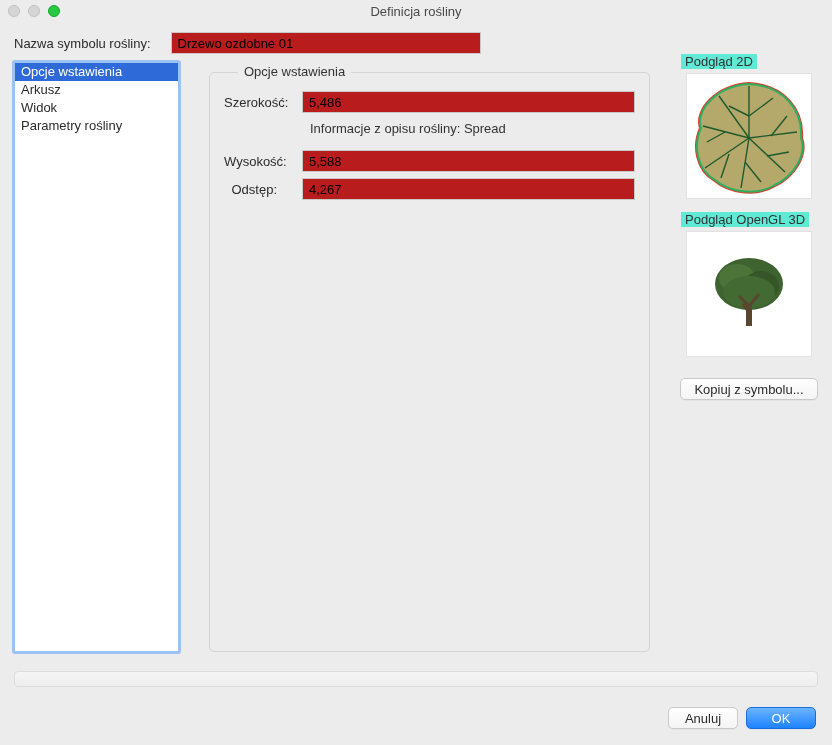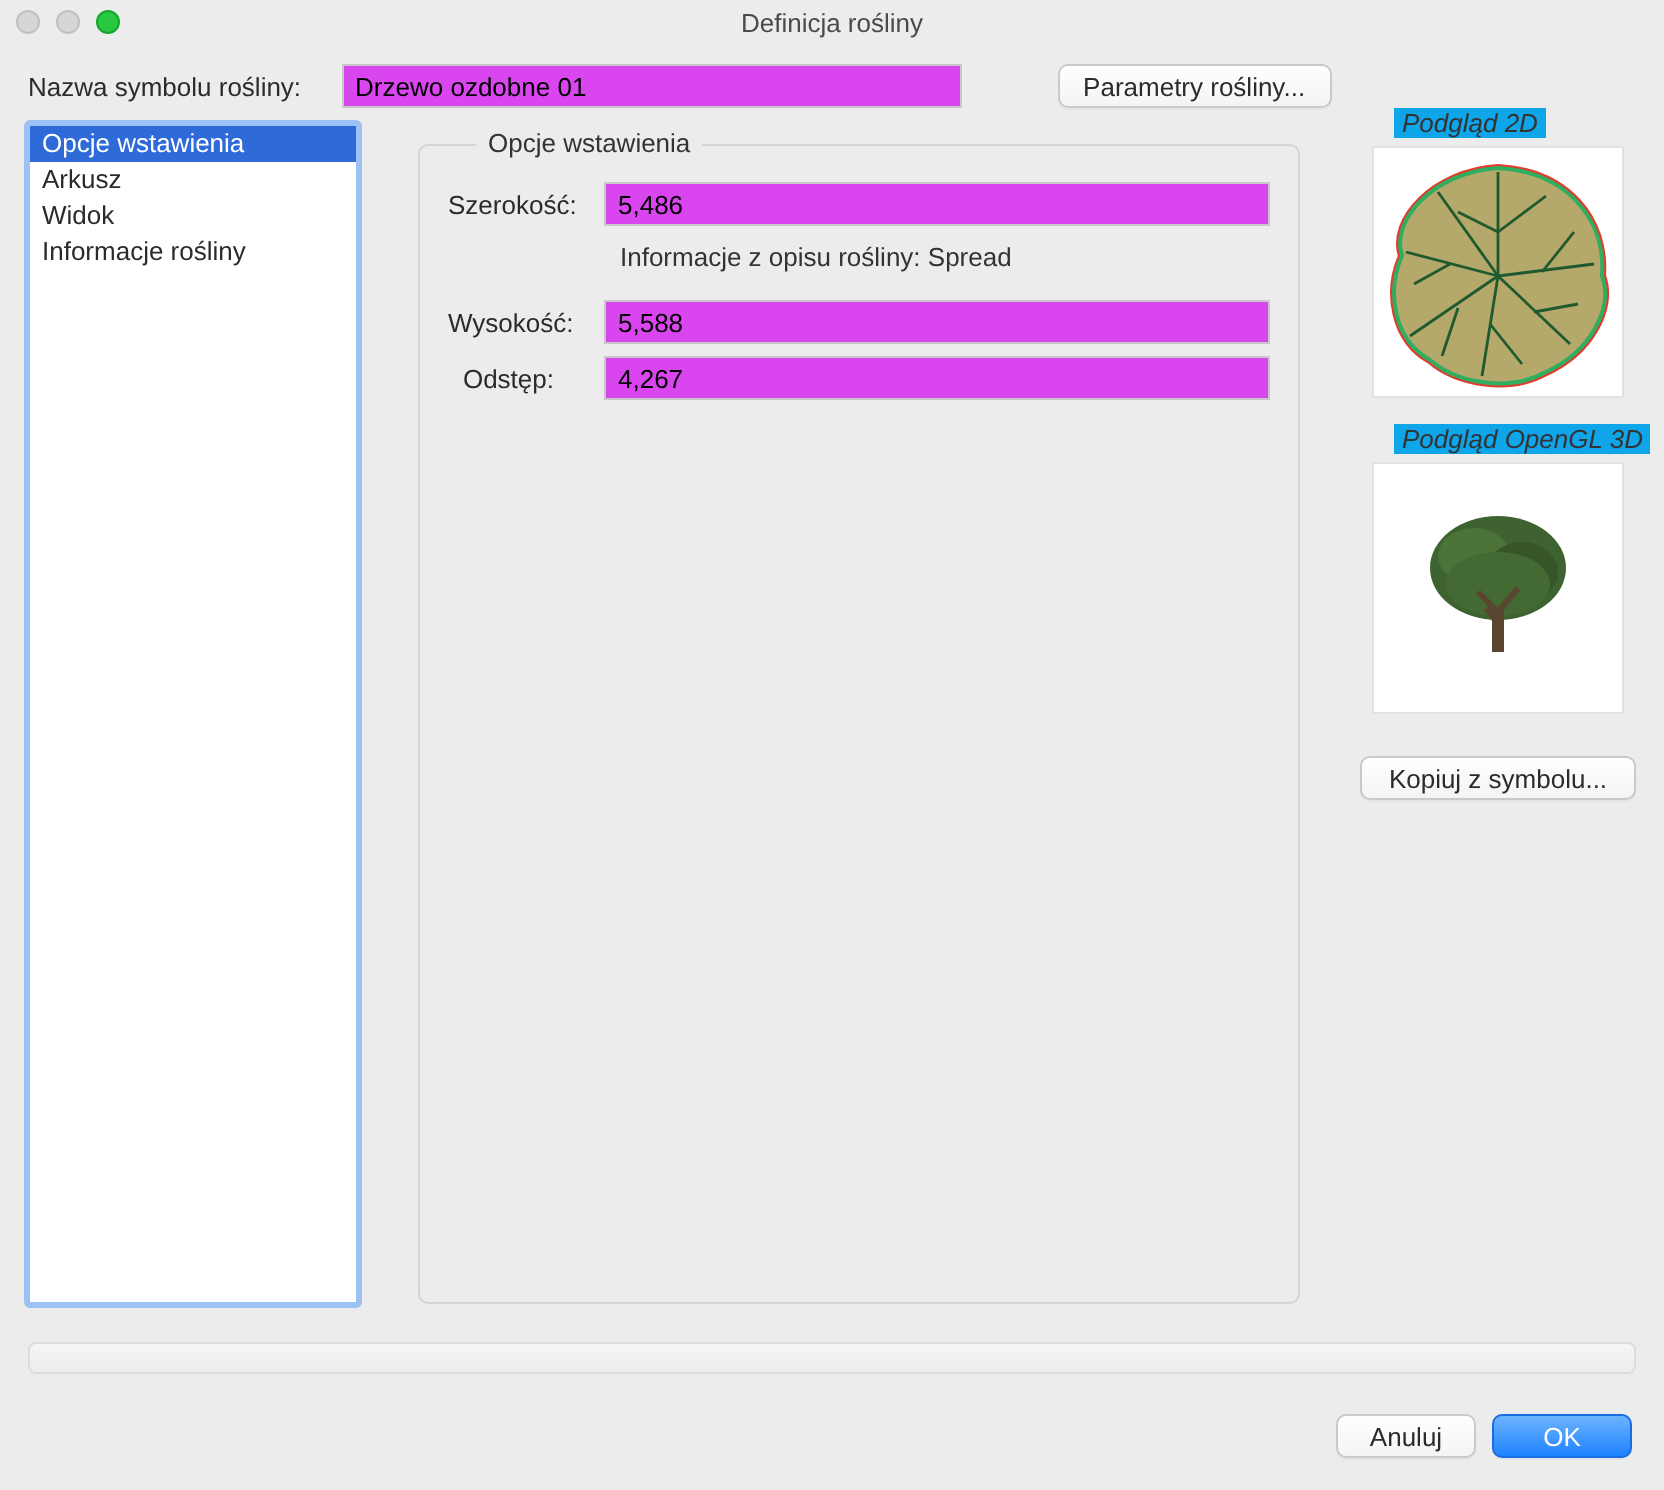--- a/index.html
+++ b/index.html
@@ -39,21 +39,21 @@
     pointer-events: none;
   }
   .top-row {
     display: flex;
     align-items: center;
     padding: 10px 14px 8px 14px;
     gap: 20px;
   }
   .top-row label { color:#2b2b2b; }
   .text-input {
-    background: #d946ef;
+    background: #b91c1c;
     border: 1px solid #c8c8c8;
     border-radius: 0;
     height: 22px;
     padding: 2px 6px;
     font-size: 13px;
     font-family: inherit;
   }
   .mac-btn {
     background: linear-gradient(#ffffff,#f4f4f4);
     border: 1px solid #c9c9c9;
@@ -151,27 +151,26 @@
   .preview-frame {
     border: 1px solid #d4d4d4;
     border-radius: 5px;
     background: #ececec;
     padding-top: 10px;
     position: relative;
   }
   .preview-title {
     position: absolute;
     top: -9px;
-    left: 16px;
-    background: #0ea5e9;
+    left: 0;
+    background: #5eead4;
     padding: 0 4px;
     font-size: 13px;
     color:#333;
     white-space: nowrap;
-    font-style: italic;
   }
   .preview-img {
     background:#fff;
     width: 126px;
     height: 126px;
     margin: 2px auto 4px auto;
     border: 1px solid #e2e2e2;
     display:flex; align-items:center; justify-content:center;
     overflow:hidden;
   }
@@ -206,30 +205,29 @@
     <div class="tl inactive"></div>
     <div class="tl green"></div>
   </div>
   <div class="title">Definicja rośliny</div>
 </div>
 
 <div class="top-row">
   <label>Nazwa symbolu rośliny:</label>
   <input class="text-input" style="width: 310px;" type="text" value="Drzewo ozdobne 01">
   <div style="width:8px"></div>
-  <button class="mac-btn">Parametry rośliny...</button>
 </div>
 
 <div class="content">
 
   <div class="sidebar">
     <div class="sidebar-item selected">Opcje wstawienia</div>
     <div class="sidebar-item">Arkusz</div>
     <div class="sidebar-item">Widok</div>
-    <div class="sidebar-item">Informacje rośliny</div>
+    <div class="sidebar-item">Parametry rośliny</div>
   </div>
 
   <div class="center">
     <div class="groupbox">
       <div class="group-title">Opcje wstawienia</div>
       <div class="form">
         <div class="form-row">
           <div class="lbl">Szerokość:</div>
           <input class="text-input" type="text" value="5,486" style="">
         </div>

